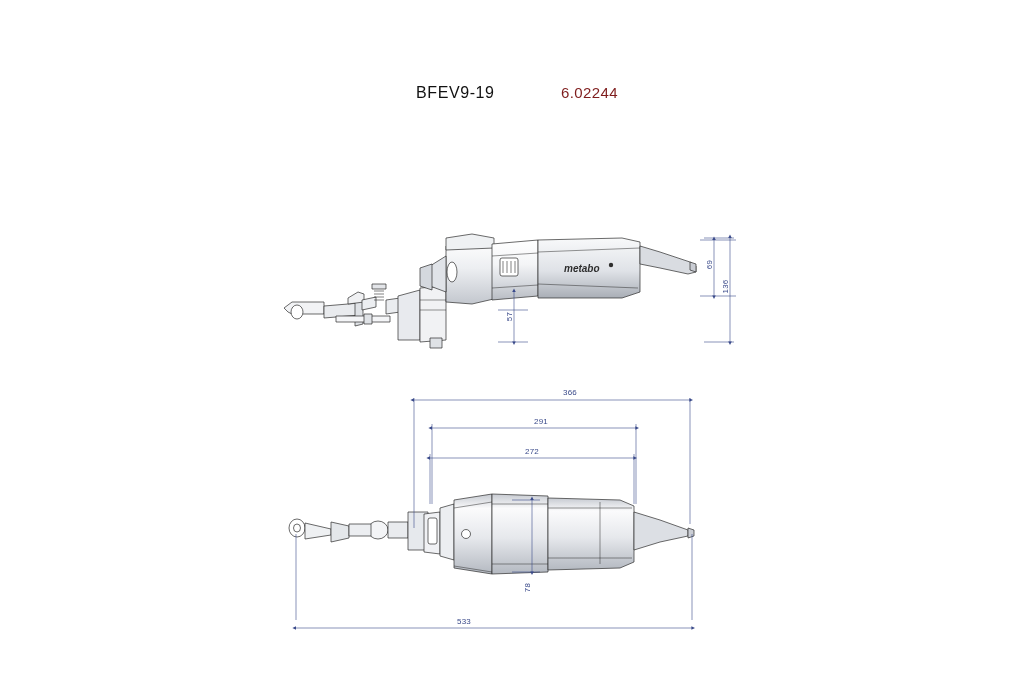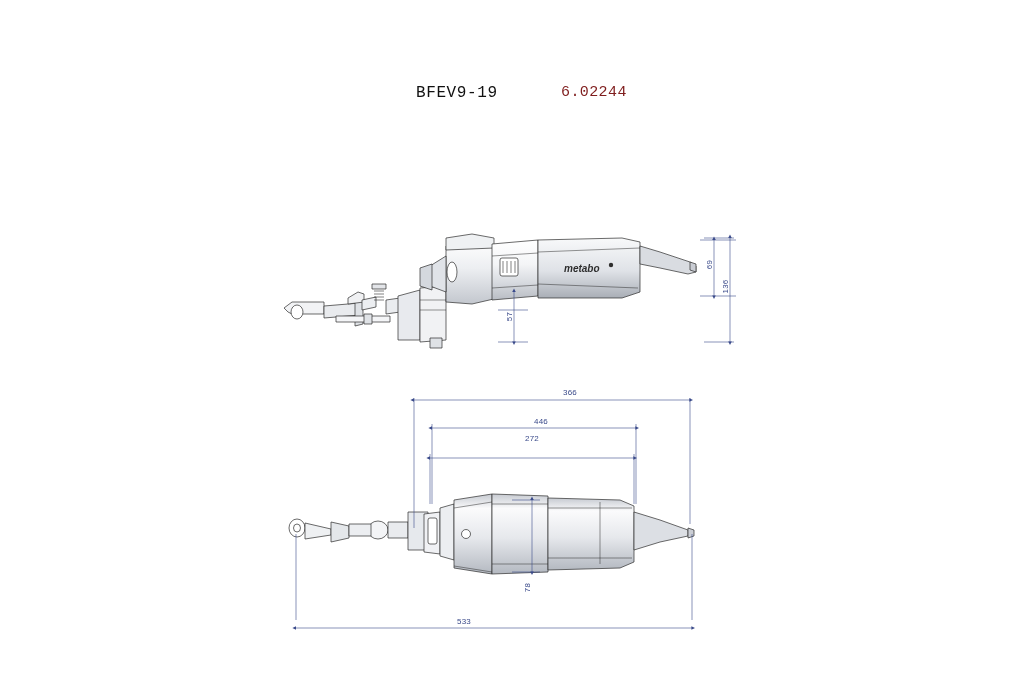--- a/index.html
+++ b/index.html
@@ -18,21 +18,20 @@
     background: #ffffff;
     overflow: hidden;
   }
   
   .title-row {
     position: absolute;
     top: 84px;
     left: 0;
     width: 888px;
     height: 24px;
-    font-family: Liberation Mono, monospace;
   }
   .model-name {
     position: absolute;
     left: 416px;
     top: 0;
     font-size: 16px;
     letter-spacing: 0.6px;
     color: #111111;
     white-space: nowrap;
   }
@@ -245,18 +244,18 @@
 
       <path d="M296,628 l396,0" marker-start="url(#arrowStart)" marker-end="url(#arrowEnd)"></path>
     </g>
   </svg>
 
   <div class="dim-label vert" style="left:705px; top:260px;">69</div>
   <div class="dim-label vert" style="left:719px; top:282px;">136</div>
   <div class="dim-label vert" style="left:505px; top:312px;">57</div>
 
   <div class="dim-label" style="left:543px; top:388px;padding-left:20px;">366</div>
-  <div class="dim-label" style="left:534px; top:417px;">446</div>
-  <div class="dim-label" style="left:525px; top:434px;">272</div>
+  <div class="dim-label" style="left:534px; top:417px;">291</div>
+  <div class="dim-label" style="left:525px; top:447px;">272</div>
   <div class="dim-label vert" style="left:523px; top:583px;">78</div>
   <div class="dim-label" style="left:457px; top:617px;">533</div>
 
 </div>
 
 </body></html>

